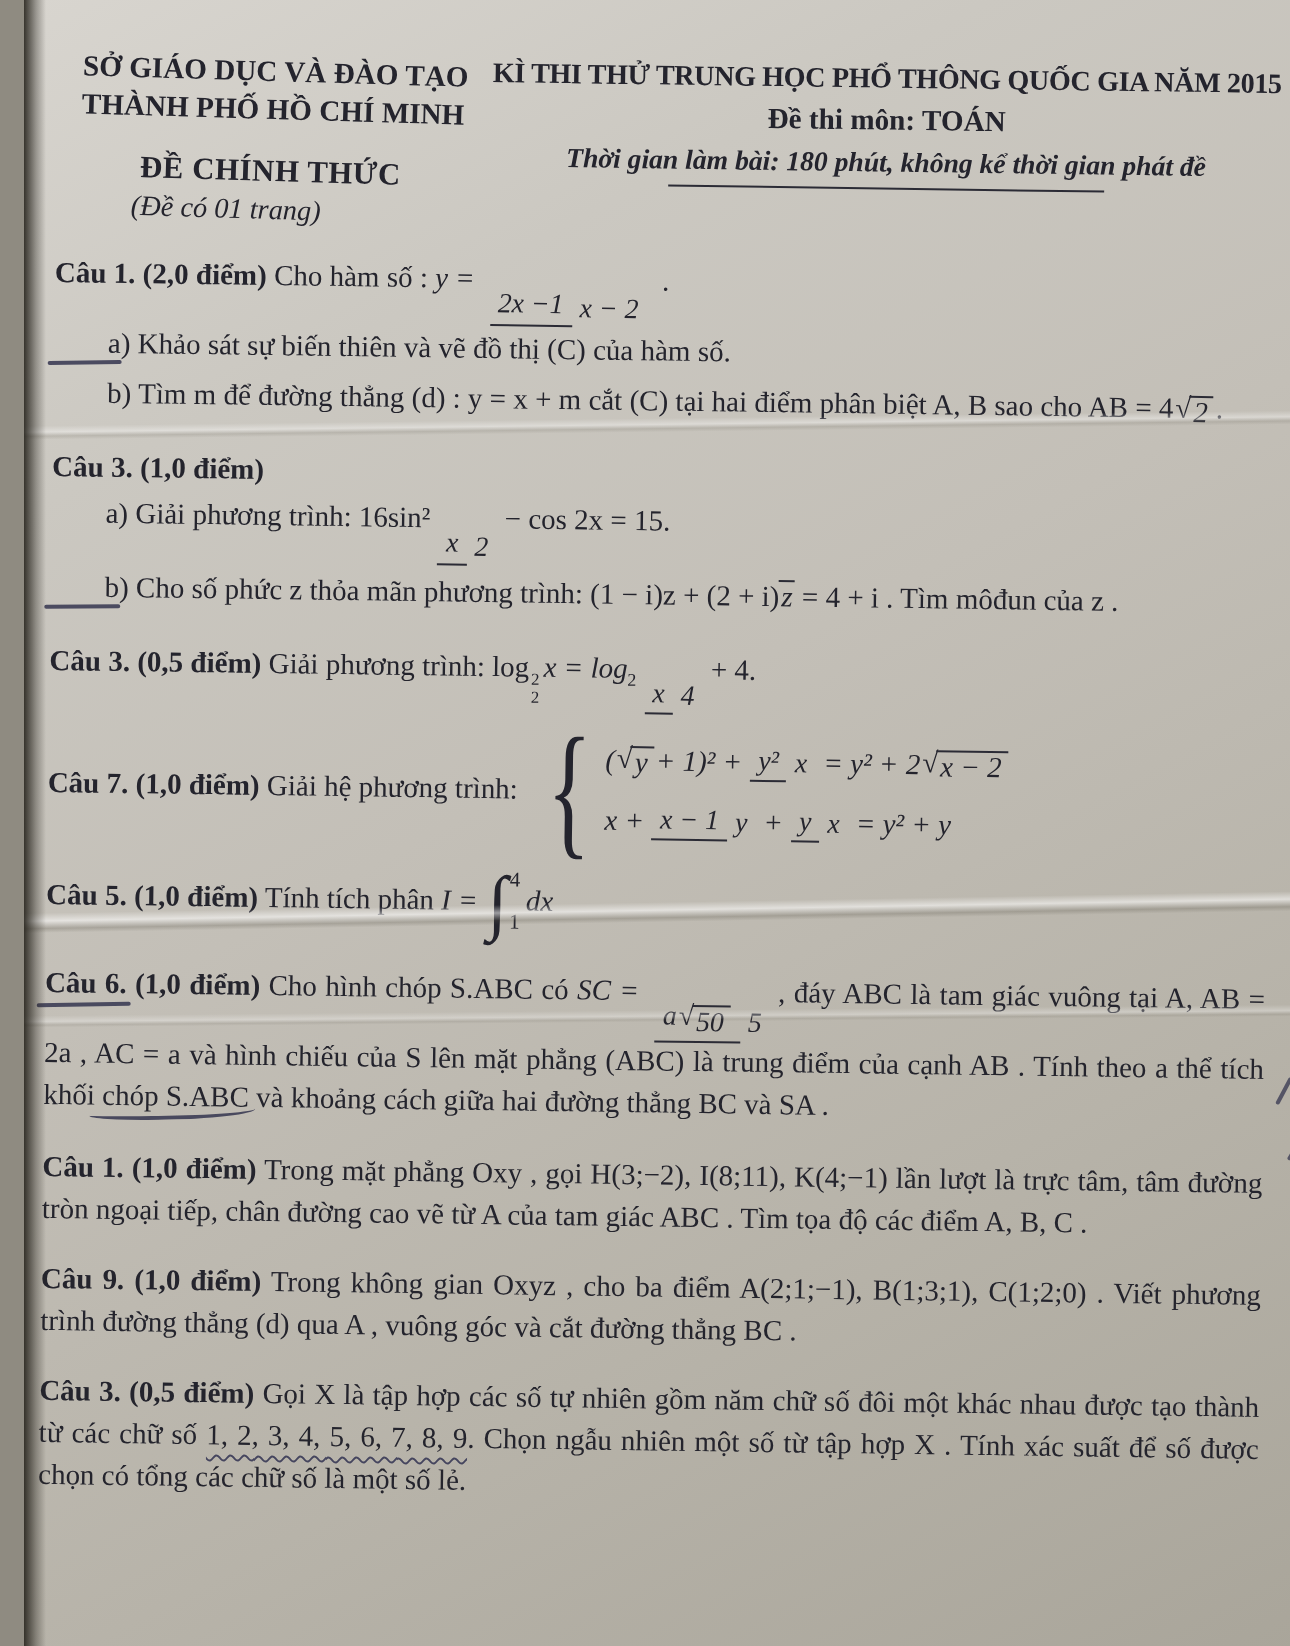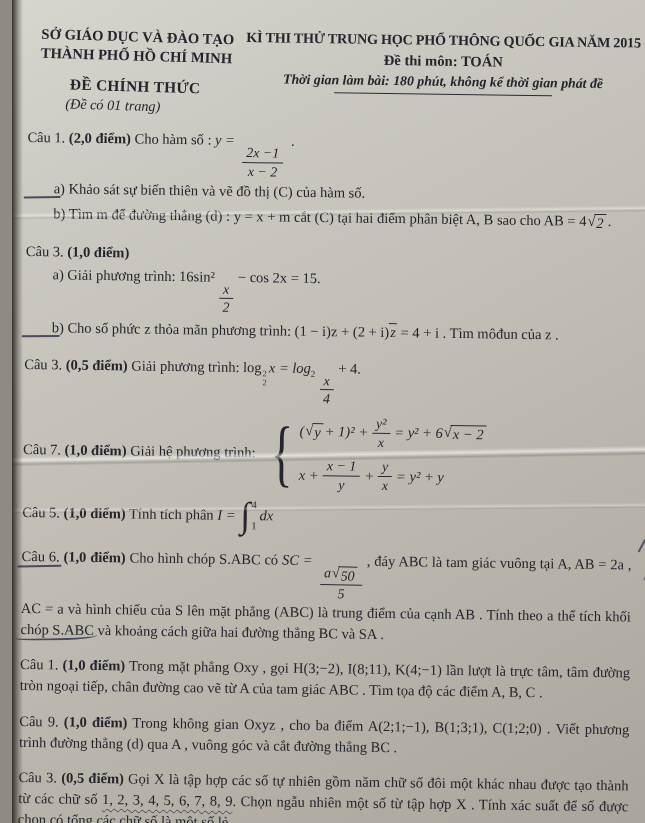--- a/index.html
+++ b/index.html
@@ -26,26 +26,26 @@
   .org{font-weight:700;font-size:14.6px;line-height:1.28;white-space:nowrap;}
   .official{font-weight:700;font-size:15.4px;margin:13px 0 0 30px;letter-spacing:.3px;}
   .pages-note{font-style:italic;font-size:14.2px;margin:2px 0 0 26px;}
   .hdr-right{flex:1;text-align:center;}
   .exam-title{font-weight:700;font-size:14.1px;white-space:nowrap;letter-spacing:-.2px;}
   .exam-subject{font-weight:700;font-size:14.6px;margin-top:4px;}
   .exam-duration{font-weight:700;font-style:italic;font-size:13.8px;margin-top:4px;}
   .dur-underline{width:218px;border-bottom:1.6px solid #2b2b35;margin:4px auto 0;}
 
   .q{font-size:14.5px;line-height:1.46;text-align:justify;padding-right:2px;}
-  .qlabel{font-weight:400;}
+  .qlabel{font-weight:700;}
   .pts{font-weight:700;}
   .sub{margin-left:27px;}
   .it{font-style:italic;}
 
-  .frac{display:inline-flex;flex-direction:column;align-items:center;vertical-align:-0.85em;
+  .frac{display:inline-flex;align-items:center;vertical-align:-0.85em;
         margin:0 4px;line-height:1.12;font-size:.96em;}
   .frac .num{padding:0 4px 1px;border-bottom:1.4px solid #2b2b35;white-space:nowrap;display:inline-flex;align-items:baseline;}
   .frac .den{padding:1px 4px 0;white-space:nowrap;}
 
   .sqrt{display:inline-flex;align-items:flex-start;white-space:nowrap;margin:0 1px;}
   .sqrt .sg{line-height:1.05;}
   .sqrt .rad{border-top:1.3px solid #2b2b35;padding:1px 3px 0 2px;margin-left:-1px;line-height:1.1;}
 
   .supsub{display:inline-flex;flex-direction:column;align-items:center;font-size:.58em;
           line-height:1.08;vertical-align:-0.5em;margin:0 2px 0 1px;}
@@ -172,21 +172,21 @@
             <span>(</span>
               <span class="sqrt">
                 <span class="sg">√</span>
                 <span class="rad">y</span>
               </span>
               <span>+ 1)² +</span>
               <span class="frac">
                 <span class="num">y²</span>
                 <span class="den">x</span>
               </span>
-              <span>= y² + 6</span>
+              <span>= y² + 2</span>
               <span class="sqrt">
                 <span class="sg">√</span>
                 <span class="rad">x − 2</span>
               </span>
           </span>
           <span class="eq">
             <span>x +</span>
               <span class="frac">
                 <span class="num">x − 1</span>
                 <span class="den">y</span>

